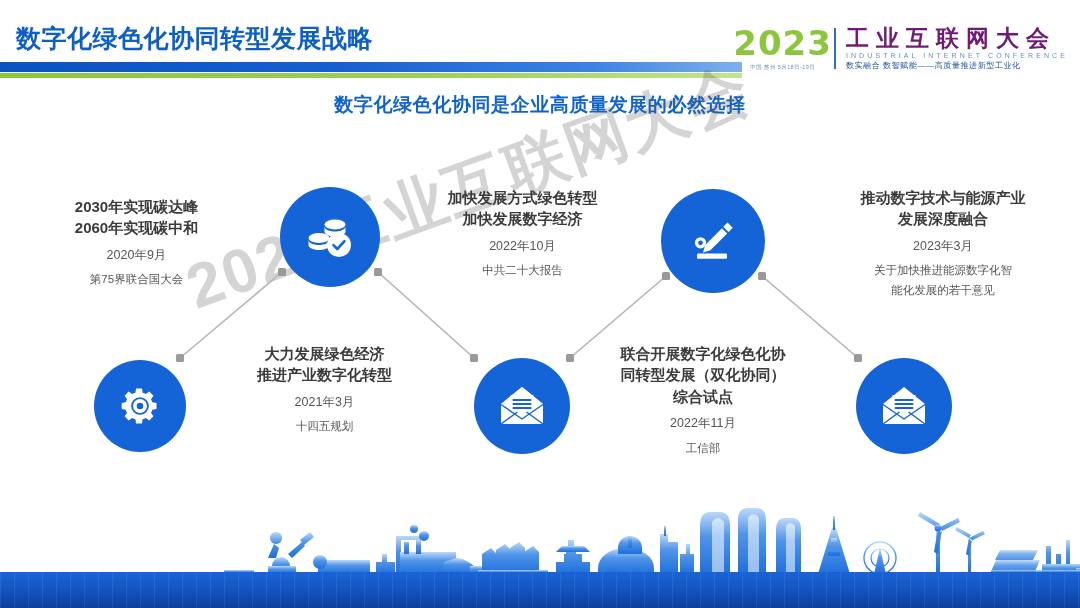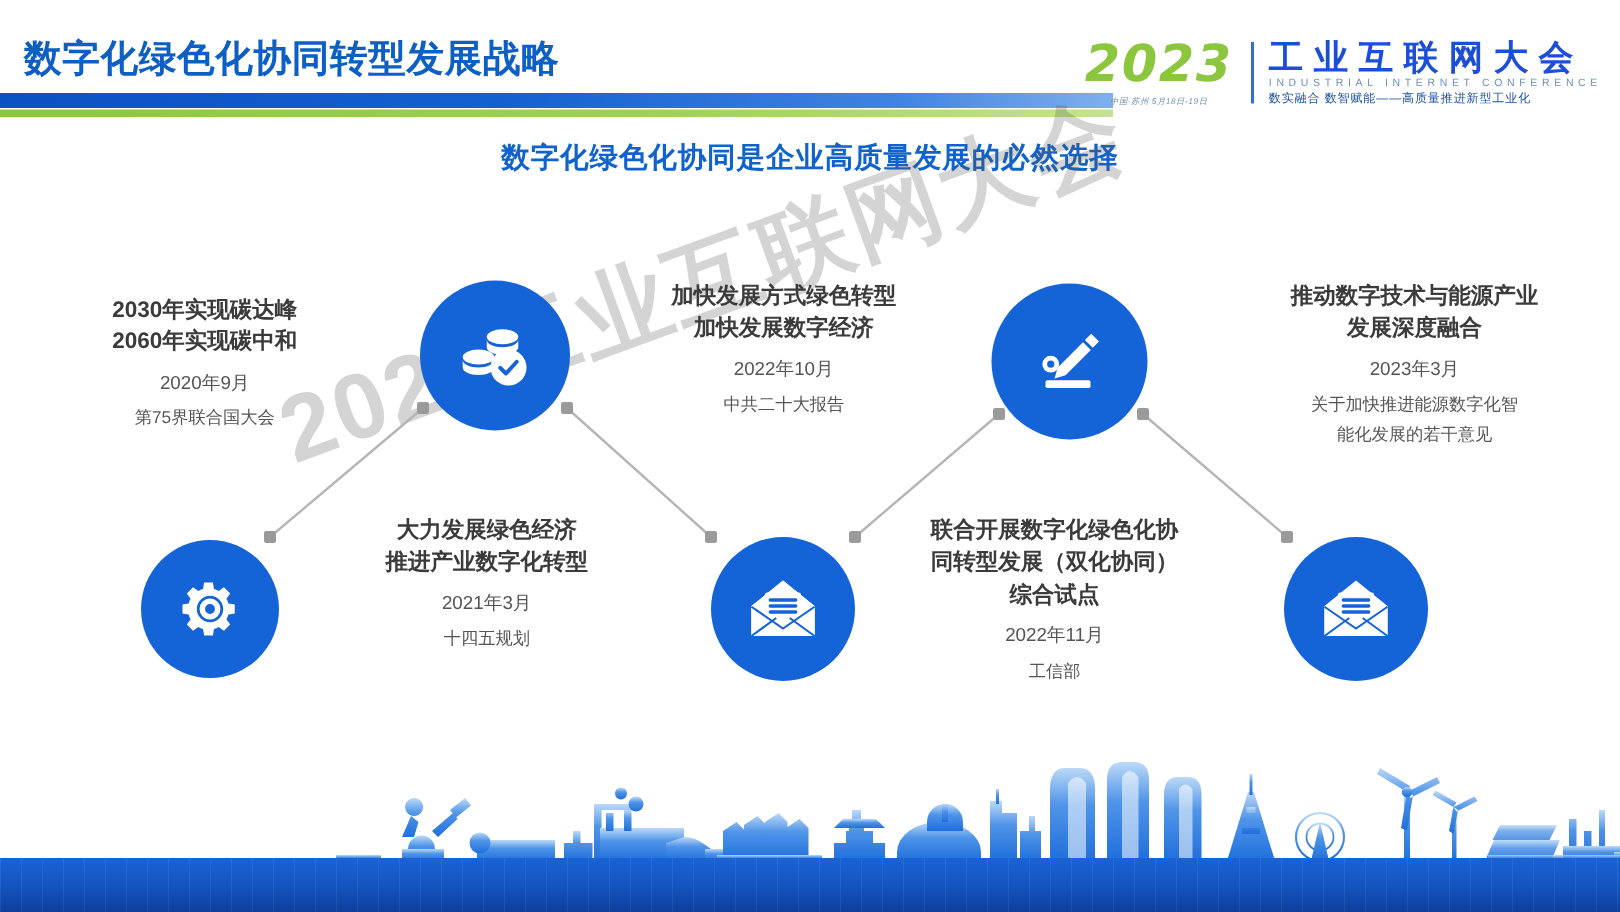--- a/index.html
+++ b/index.html
@@ -26,32 +26,32 @@
   .hdr-bar-green {
     position:absolute; left:0; top:73px; width:742px; height:5px;
     background:linear-gradient(to right,#8cc63f 0%,#9ed05a 60%,#c3e394 100%);
   }
   .hdr-bar-white {
     position:absolute; left:0; top:78px; width:742px; height:2px; background:#fff;
   }
 
   
   .logo { position:absolute; right:12px; top:26px; display:flex; align-items:flex-start; }
-  .logo-year { position:relative; padding-right:12px; text-align:center;font-style:italic; }
+  .logo-year { position:relative; padding-right:2px; text-align:center; }
   .logo-2023 {
     font-size:34px; font-weight:bold; color:#8cc63f; line-height:1;
     letter-spacing:1px; font-family:"DejaVu Sans",sans-serif;
   }
   .logo-year-sub {
     margin-top:4px; font-size:5.5px; color:#6f8fb0; letter-spacing:.4px; white-space:nowrap;
   }
   .logo-div { width:2px; align-self:stretch; background:#2f6fd0; margin:2px 10px 2px 0; }
   .logo-right { text-align:left; }
   .logo-cn {
-    font-size:23px; font-weight:bold; color:#1d4ed8; letter-spacing:7px;
+    font-size:23px; font-weight:bold; color:#701a75; letter-spacing:7px;
     line-height:1.05; white-space:nowrap;
   }
   .logo-en {
     font-size:7px; color:#6b8fb8; letter-spacing:3.1px; margin-top:2px; white-space:nowrap;
   }
   .logo-tag {
     font-size:8px; color:#1b4f9c; letter-spacing:.6px; margin-top:1px; white-space:nowrap;
   }
 
   

